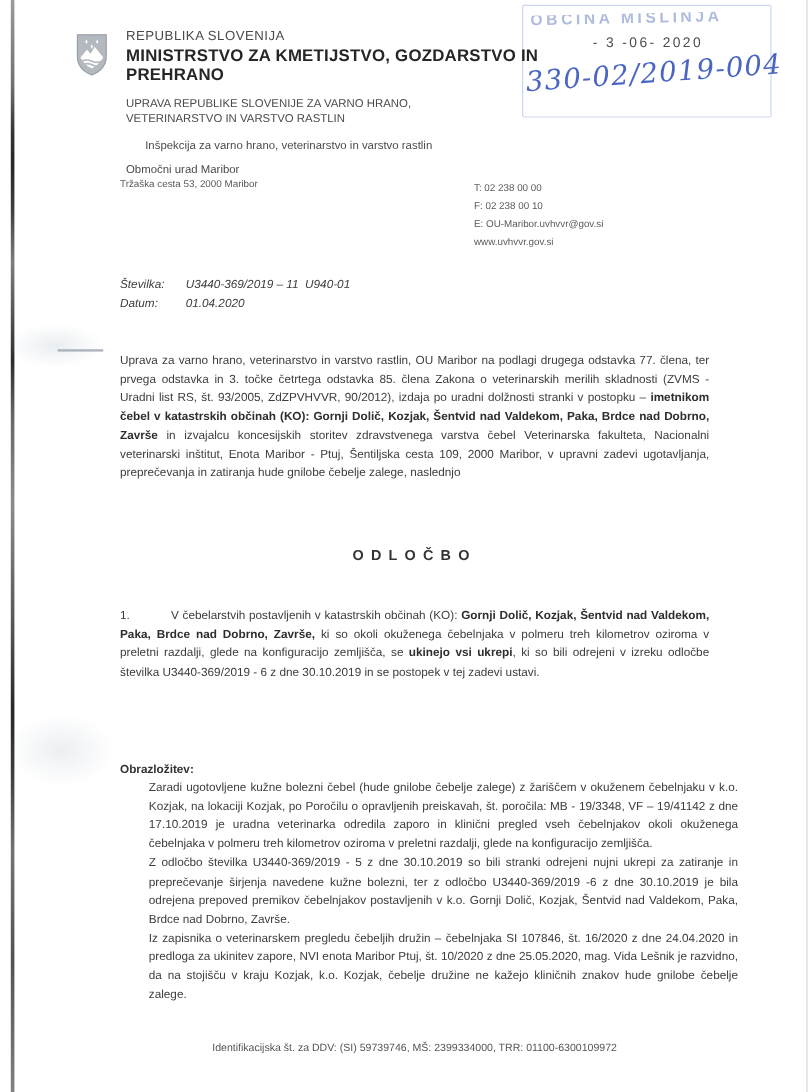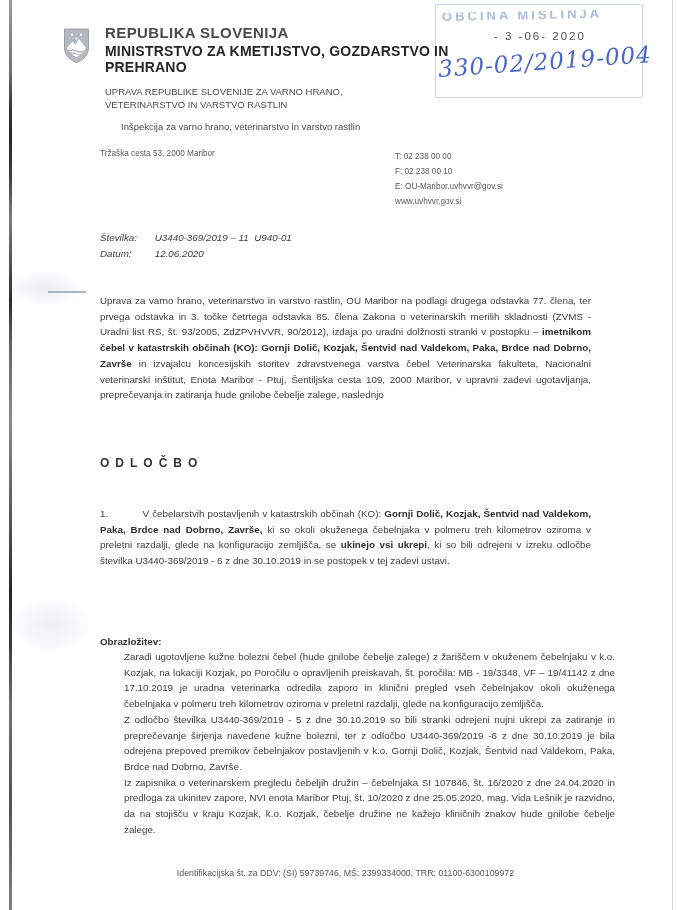--- a/index.html
+++ b/index.html
@@ -55,38 +55,38 @@
     position:absolute;left:2px;top:44px;width:200px;
     font-family:"DejaVu Serif", serif;
     font-style:italic;font-size:23px;letter-spacing:1px;
     color:#4a66c2;white-space:nowrap;
     transform:rotate(-4deg);
   }
   
   .letterhead{position:absolute;left:63px;top:24px;}
   .coat{position:absolute;left:0;top:4px;}
   .lh-text{position:absolute;left:42px;top:0;width:420px;}
-  .lh-republic{font-size:15px;letter-spacing:.4px;color:#4a4a4a;margin:0 0 2px 0;font-weight:bold;}
+  .lh-republic{font-size:11px;letter-spacing:.4px;color:#4a4a4a;margin:0 0 2px 0;}
   .lh-ministry{font-size:14px;font-weight:bold;letter-spacing:.2px;color:#262626;margin:0 0 10px 0;}
   .lh-admin{font-size:9.5px;color:#4a4a4a;line-height:13px;margin:0 0 10px 0;}
   .lh-inspection{font-size:9.5px;color:#4a4a4a;margin:0 0 9px 16px;}
   .lh-regional{font-size:9.5px;color:#4a4a4a;margin:0;}
   
   .address{position:absolute;left:100px;top:149px;font-size:8.2px;color:#5a5a5a;}
   .contact{position:absolute;left:395px;top:149px;font-size:8.2px;color:#5a5a5a;line-height:15px;}
   
   .refblock{position:absolute;left:100px;top:230px;font-size:9.8px;color:#3d3d3d;line-height:15.5px;font-style:italic;}
   .refblock .lbl{display:inline-block;min-width:52px;}
   
   .bodycol{position:absolute;left:100px;width:491px;font-size:9.8px;line-height:15.7px;color:#3d3d3d;}
   .justify{text-align:justify;}
   .intro{top:293px;}
   .dtitle{
     position:absolute;left:100px;top:456px;width:491px;
-    font-weight:bold;font-size:12px;letter-spacing:6px;color:#333;
+    text-align:center;font-weight:bold;font-size:12px;letter-spacing:6px;color:#333;
   }
   .point1{top:506px;}
   .etitle{
     position:absolute;left:100px;top:636px;width:491px;
     text-align:left;font-weight:bold;font-size:9.8px;color:#333;
   }
   .explanation{top:649px;margin-left:24px;}
   .explanation p{margin:0;}
   
   .footer{
@@ -127,39 +127,40 @@
       </svg>
     </span>
     <div class="lh-text">
       <p class="lh-republic">REPUBLIKA SLOVENIJA</p>
       <p class="lh-ministry">MINISTRSTVO ZA KMETIJSTVO, GOZDARSTVO IN PREHRANO</p>
       <p class="lh-admin">
         <span>UPRAVA REPUBLIKE SLOVENIJE ZA VARNO HRANO,</span><br>
         <span>VETERINARSTVO IN VARSTVO RASTLIN</span>
       </p>
       <p class="lh-inspection">Inšpekcija za varno hrano, veterinarstvo in varstvo rastlin</p>
+      <p class="lh-regional">Območni urad Maribor</p>
     </div>
   </div>
 
   <div class="address">Tržaška cesta 53, 2000 Maribor</div>
   <div class="contact">
     <div>T: 02 238 00 00</div>
     <div>F: 02 238 00 10</div>
     <div>E: OU-Maribor.uvhvvr@gov.si</div>
     <div>www.uvhvvr.gov.si</div>
   </div>
 
   <div class="refblock">
     <div>
       <span class="lbl">Številka:</span>
       <span>U3440-369/2019 – 11&nbsp; U940-01</span>
     </div>
     <div>
       <span class="lbl">Datum:</span>
-      <span>12.06.2020</span>
+      <span>01.04.2020</span>
     </div>
   </div>
 
   <div class="bodycol justify intro"><span>Uprava za varno hrano, veterinarstvo in varstvo rastlin, OU Maribor na podlagi drugega odstavka 77. člena, ter prvega odstavka in 3. točke četrtega odstavka 85. člena Zakona o veterinarskih merilih skladnosti (ZVMS - Uradni list RS, št. 93/2005, ZdZPVHVVR, 90/2012), izdaja po uradni dolžnosti stranki v postopku – </span><b>imetnikom čebel v katastrskih občinah (KO): Gornji Dolič, Kozjak, Šentvid nad Valdekom, Paka, Brdce nad Dobrno, Završe</b><span> in izvajalcu koncesijskih storitev zdravstvenega varstva čebel Veterinarska fakulteta, Nacionalni veterinarski inštitut, Enota Maribor - Ptuj, Šentiljska cesta 109, 2000 Maribor, v upravni zadevi ugotavljanja, preprečevanja in zatiranja hude gnilobe čebelje zalege, naslednjo</span></div>
 
   <div class="dtitle">ODLOČBO</div>
 
   <div class="bodycol justify point1"><span>1.&nbsp;&nbsp;&nbsp;&nbsp;&nbsp;&nbsp;&nbsp;&nbsp;&nbsp;&nbsp;&nbsp;V čebelarstvih postavljenih v katastrskih občinah (KO): </span><b>Gornji Dolič, Kozjak, Šentvid nad Valdekom, Paka, Brdce nad Dobrno, Završe,</b><span> ki so okoli okuženega čebelnjaka v polmeru treh kilometrov oziroma v preletni razdalji, glede na konfiguracijo zemljišča, se </span><b>ukinejo vsi ukrepi</b><span>, ki so bili odrejeni v izreku odločbe številka U3440-369/2019 - 6 z dne 30.10.2019 in se postopek v tej zadevi ustavi.</span></div>
 
   <div class="etitle">Obrazložitev:</div>

